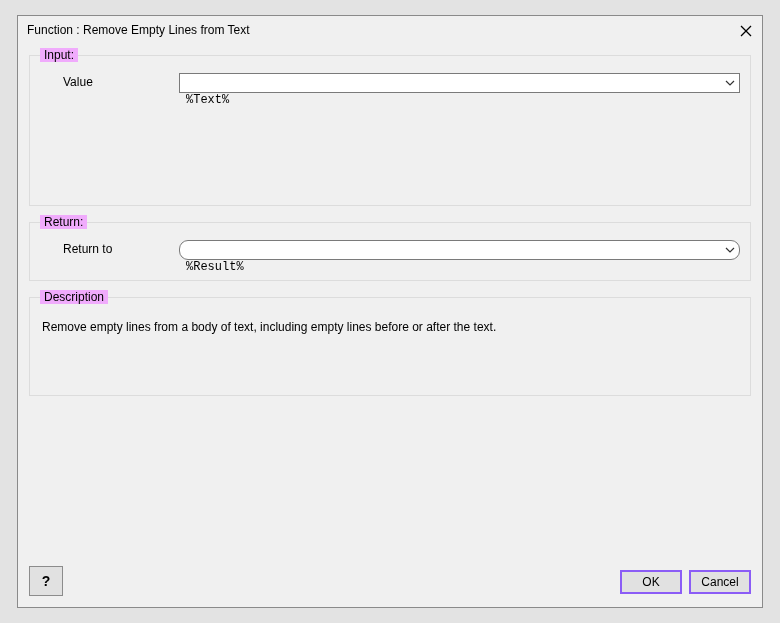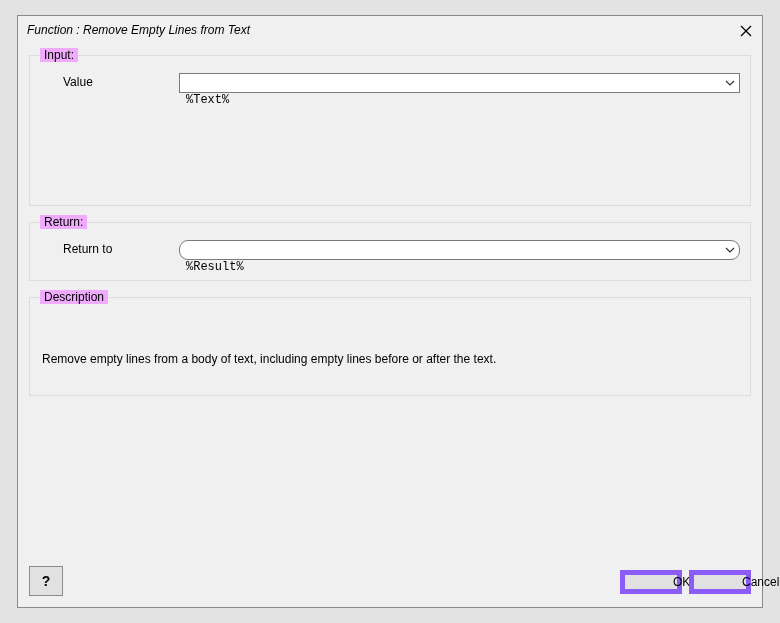--- a/index.html
+++ b/index.html
@@ -23,21 +23,20 @@
     position: absolute;
     left: 0; top: 0; right: 0;
     height: 30px;
     display: flex;
     align-items: center;
   }
   .title-text {
     position: absolute;
     left: 9px; top: 7px;
     font-size: 12px;
-    font-style: italic;
   }
   .close-btn {
     position: absolute;
     right: 7px; top: 6px;
     width: 18px; height: 18px;
     display: flex;
     align-items: center;
     justify-content: center;
     cursor: pointer;
   }
@@ -106,44 +105,42 @@
   .combo .caret svg { width: 10px; height: 6px; }
   .cb-input  { top: 17px; }
   .cb-output { top: 17px; border-radius: 9px; }
 
   .desc-text {
     position: absolute;
     left: 12px; top: 21px;
     right: 12px;
     font-size: 12px;
     line-height: 1.4;
-    margin-top: 32px;
   }
 
   .help-btn {
     position: absolute;
     left: 11px; bottom: 11px;
     width: 34px; height: 30px;
     background: #e1e1e1;
     border: 1px solid #8c8c8c;
     display: flex; align-items: center; justify-content: center;
     font-size: 14px; font-weight: bold;
     cursor: pointer;
   }
 
   .btn {
     position: absolute;
     bottom: 13px;
     width: 62px; height: 24px;
     background: #e1e1e1;
-    border: 5px solid #8b5cf6;
-    display: flex; align-items: center; 
+    border: 2px solid #8b5cf6;
+    display: flex; align-items: center; justify-content: center;
     font-size: 12px;
     cursor: pointer;
-    padding-left: 48px;
   }
   .btn-ok     { right: 80px; }
   .btn-cancel { right: 11px; }
 </style>
 </head>
 <body>
 
 <div class="dialog">
 
   <div class="titlebar">

